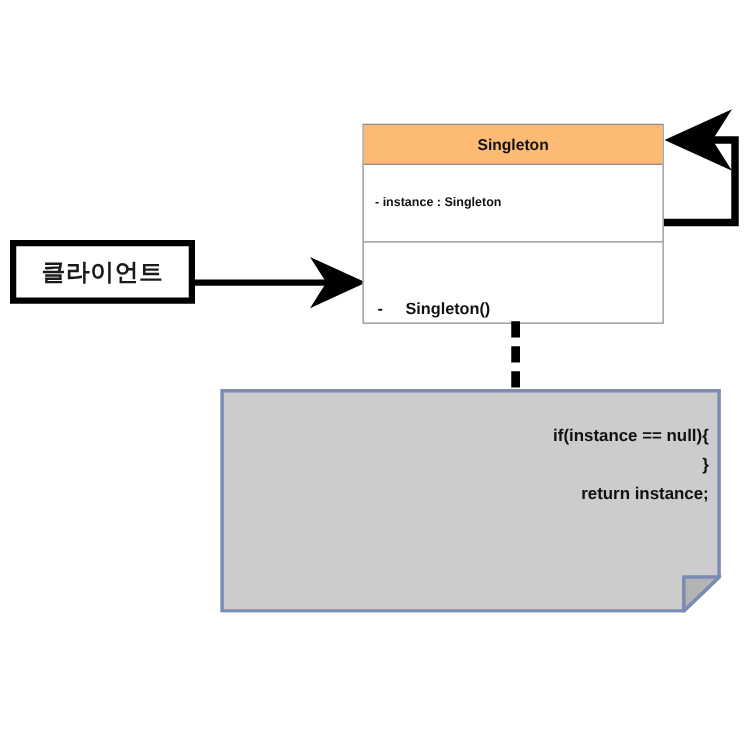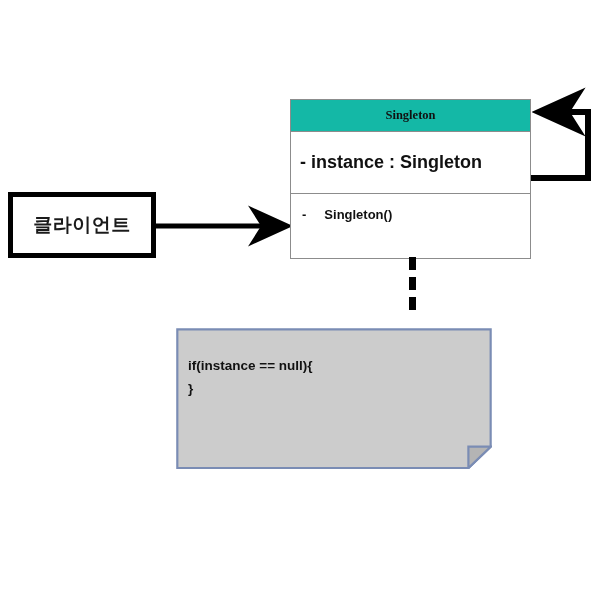--- a/index.html
+++ b/index.html
@@ -17,21 +17,21 @@
     background: #ffffff;
     overflow: hidden;
   }
 
   
   #client-box {
     position: absolute;
     left: 8px;
     top: 192px;
     width: 148px;
-    height: 66px;
+    height: 51px;
     background: #ffffff;
     border: 5px solid #000000;
     box-sizing: border-box;
     display: flex;
     align-items: center;
     justify-content: center;
   }
   #client-label {
     font-size: 19px;
     font-weight: bold;
@@ -66,47 +66,48 @@
   }
   #class-attributes {
     height: 62px;
     box-sizing: border-box;
     border-bottom: 1.5px solid #8c8c8c;
     display: flex;
     align-items: center;
     padding-left: 9px;
   }
   .attr-line {
-    font-size: 18px;
+    font-size: 10px;
     font-weight: bold;
     color: #111111;
     white-space: nowrap;
   }
   #class-methods {
     box-sizing: border-box;
     padding: 12px 0 0 9px;
   }
   .method-line {
     font-size: 13px;
     font-weight: bold;
     color: #111111;
     white-space: nowrap;
     line-height: 1.45;
   }
-  .method-line.first { padding-left: 2px; }
+  .method-line.first { padding-left: 2px; margin-top: 32px; }
   .method-line.second { padding-left: 12px; }
   .vis-sep { display: inline-block; width: 18px; }
 
   
   #note-box {
     position: absolute;
     left: 176px;
-    top: 328px;
-    width: 316px;
+    top: 311px;
+    width: 401px;
     height: 162px;
+    text-align: right;
   }
   #note-shape {
     position: absolute;
     inset: 0;
   }
   #note-text {
     position: absolute;
     left: 12px;
     top: 26px;
     right: 10px;
@@ -150,21 +151,21 @@
   <svg id="self-loop" viewBox="0 0 600 600">
     <defs>
       <marker id="arrowhead-loop" markerWidth="9" markerHeight="9" refX="7.6" refY="4.5" orient="auto">
         <path d="M 0 0.4 L 9 4.5 L 0 8.6 L 2.6 4.5 Z" fill="#000000"></path>
       </marker>
     </defs>
     <path d="M 531 178 L 588 178 L 588 112 L 540 112" fill="none" stroke="#000000" stroke-width="6" stroke-linejoin="miter" marker-end="url(#arrowhead-loop)"></path>
   </svg>
 
   <div id="class-box">
-    <div id="class-header" style="background:#14b8a6;font-family:Liberation Serif, serif;">
+    <div id="class-header" style="background:#fdba74;">
       <span id="class-name">Singleton</span>
     </div>
     <div id="class-attributes">
       <span class="attr-line">- instance : Singleton</span>
     </div>
     <div id="class-methods">
       <div class="method-line first"><span>-</span><span class="vis-sep"></span><span>Singleton()</span></div>
     </div>
   </div>
 
@@ -173,16 +174,17 @@
   </svg>
 
   <div id="note-box">
     <svg id="note-shape" viewBox="0 0 362 162" preserveAspectRatio="none">
       <path d="M 1.5 1.5 L 360.5 1.5 L 360.5 136 L 335 160.5 L 1.5 160.5 Z" fill="#cccccc" stroke="#7a8cb4" stroke-width="2.5"></path>
       <path d="M 360.5 136 L 335 136 L 335 160.5 Z" fill="#b4b4b4" stroke="#7a8cb4" stroke-width="2.5" stroke-linejoin="miter"></path>
     </svg>
     <div id="note-text">
       <div class="code-line">if(instance == null){</div>
       <div class="code-line">}</div>
+      <div class="code-line">return instance;</div>
     </div>
   </div>
 
 </div>
 
 </body></html>

